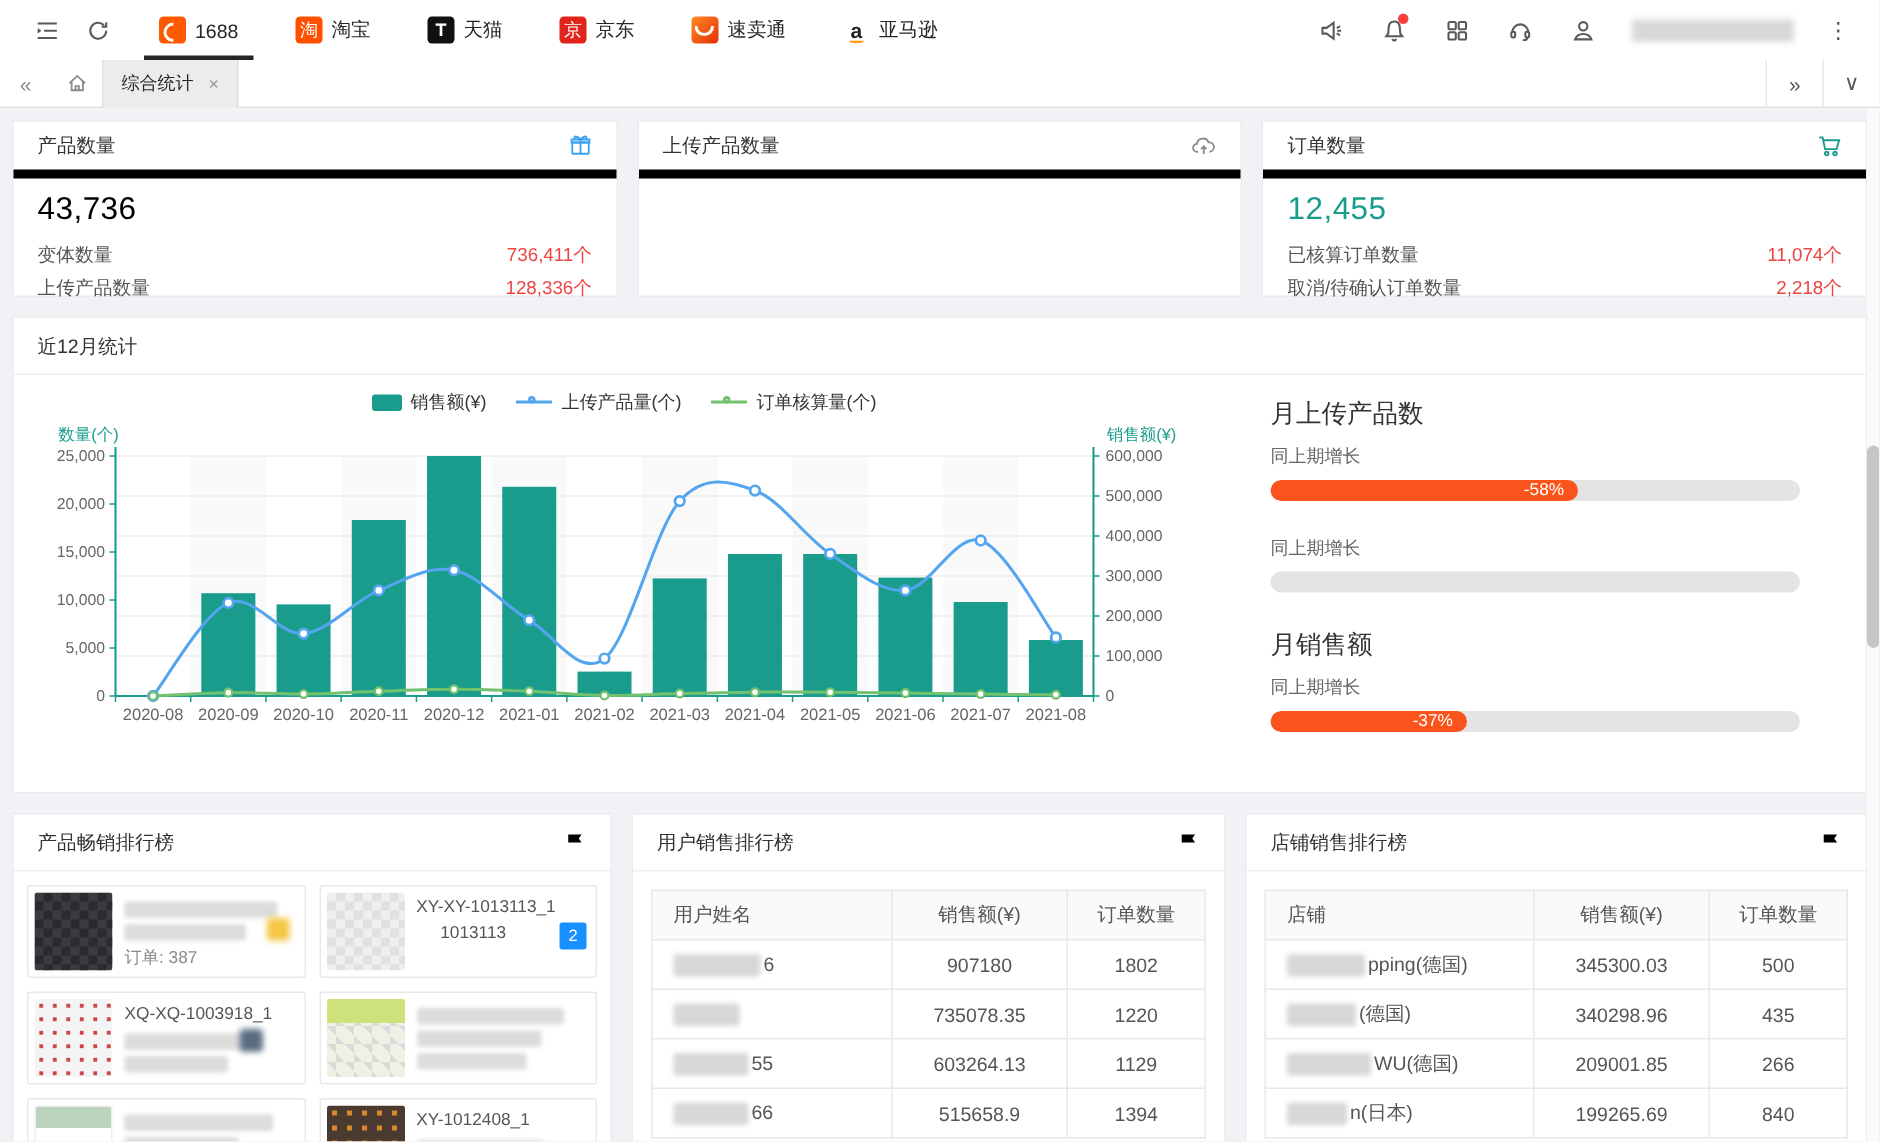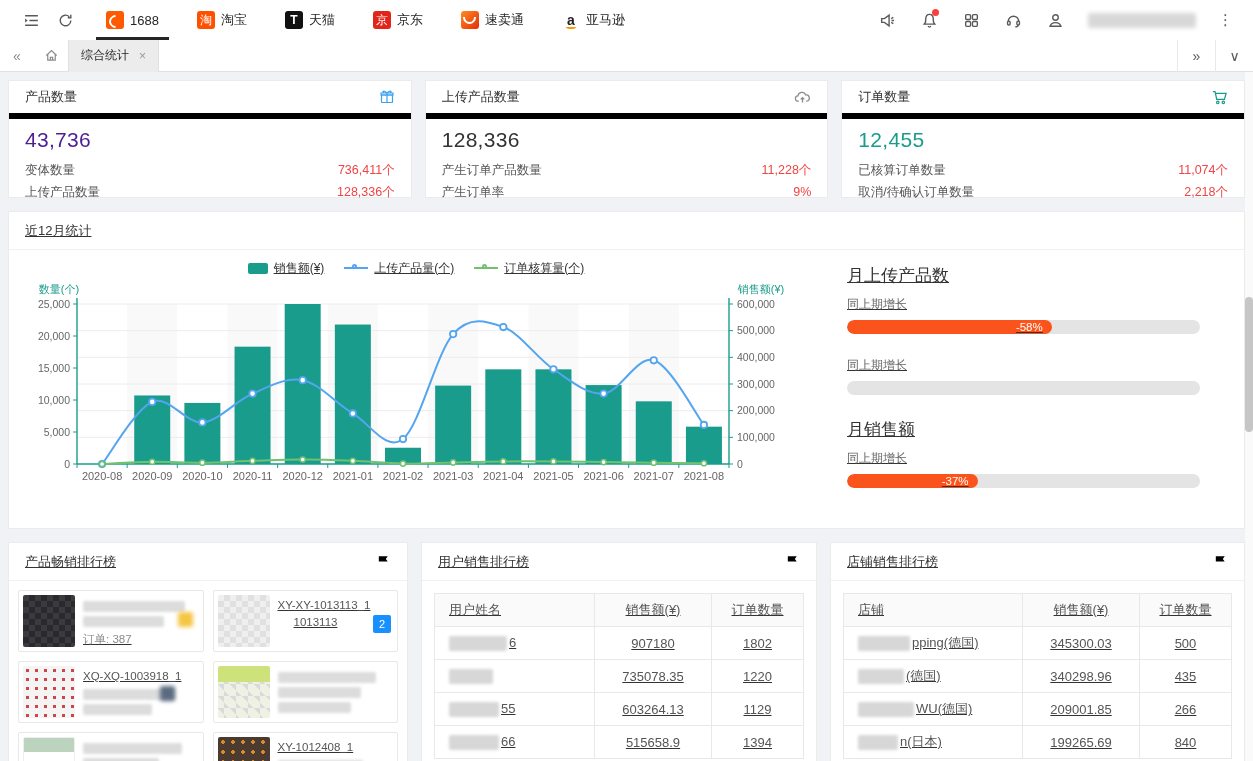--- a/index.html
+++ b/index.html
@@ -42,21 +42,21 @@
   
   .content { height:689px; padding:8px; overflow:hidden; }
   .cards-row { display:flex; gap:13px; }
   .card { flex:1; background:#fff; border:1px solid #ebebeb; height:118px; }
   .card-h { height:38px; padding:0 16px; display:flex; align-items:center; justify-content:space-between; border-bottom:6px solid #000000; font-size:13px; color:#333; }
   .card-b { padding:9px 16px 0 16px; }
   .big-val { font-size:21px; letter-spacing:.3px; margin-bottom:7px; }
   .kv { display:flex; justify-content:space-between; font-size:12.5px; color:#555; line-height:22px; }
   .kv b { font-weight:normal; color:#ef4444; }
 
-  .panel { background:#fff; border:1px solid #ebebeb; margin-top:13px;text-decoration:underline; }
+  .panel { background:#fff; border:1px solid #ebebeb; margin-top:13px; }
   .panel-h { height:38px; padding:0 16px; display:flex; align-items:center; justify-content:space-between; border-bottom:1px solid #f0f0f0; font-size:13px; color:#333; }
 
   
   .chart-wrap { display:flex; padding:6px 10px 0 6px; }
   .chart-col { width:802px; }
   .legend { display:flex; justify-content:center; align-items:center; gap:20px; height:24px; font-size:12px; color:#333; }
   .legend-item { display:flex; align-items:center; gap:6px; cursor:pointer; }
   .lm-bar { width:20px; height:11px; border-radius:2px; }
   .lm-line { width:24px; height:2px; position:relative; }
   .lm-line i { position:absolute; left:8px; top:-3.5px; width:5px; height:5px; border:2px solid; border-radius:50%; background:#fff; display:block; }
@@ -222,49 +222,38 @@
   <div class="cards-row">
     <div class="card">
       <div class="card-h">
           <span>产品数量</span>
         <svg class="flag" width="16" height="16" viewBox="0 0 16 16" style="stroke:#3aa1f0">
             <rect x="2.5" y="6" width="11" height="7.5" rx="0.5" fill="none" stroke-width="1.2"></rect>
             <path d="M2 4h12v2H2zM8 4v9.5M5.5 4c-1.6 0-2-2-.8-2S8 4 8 4M10.5 4c1.6 0 2-2 .8-2S8 4 8 4" fill="none" stroke-width="1.2"></path>
           </svg>
       </div>
       <div class="card-b">
-        <div class="big-val" style="color:#4c1d95">43,736</div>
+        <div class="big-val" style="color:#000000">43,736</div>
         <div class="kv">
             <span>变体数量</span>
             <b>736,411个</b>
           </div>
         <div class="kv">
             <span>上传产品数量</span>
             <b>128,336个</b>
           </div>
       </div>
     </div>
     <div class="card">
       <div class="card-h">
           <span>上传产品数量</span>
         <svg width="17" height="17" viewBox="0 0 16 16" style="stroke:#8c8c8c;fill:none;stroke-width:1.2">
             <path d="M4.5 11.5H4a2.5 2.5 0 0 1-.3-5A3.8 3.8 0 0 1 11 5.6a2.9 2.9 0 0 1 .9 5.8h-.4"></path>
             <path d="M8 12.8V8.2M6.3 9.8 8 8.1l1.7 1.7"></path>
           </svg>
-      </div>
-      <div class="card-b">
-        <div class="big-val" style="color:#333">128,336</div>
-        <div class="kv">
-            <span>产生订单产品数量</span>
-            <b>11,228个</b>
-          </div>
-        <div class="kv">
-            <span>产生订单率</span>
-            <b>9%</b>
-          </div>
       </div>
     </div>
     <div class="card">
       <div class="card-h">
           <span>订单数量</span>
         <svg width="17" height="17" viewBox="0 0 16 16" style="stroke:#1a9c8c;fill:none;stroke-width:1.2">
             <path d="M1.8 2.5h2l1.6 7.3h7.2l1.6-5.6H4.4"></path>
             <circle cx="6.4" cy="12.6" r="1.1"></circle>
             <circle cx="11.6" cy="12.6" r="1.1"></circle>
           </svg>

